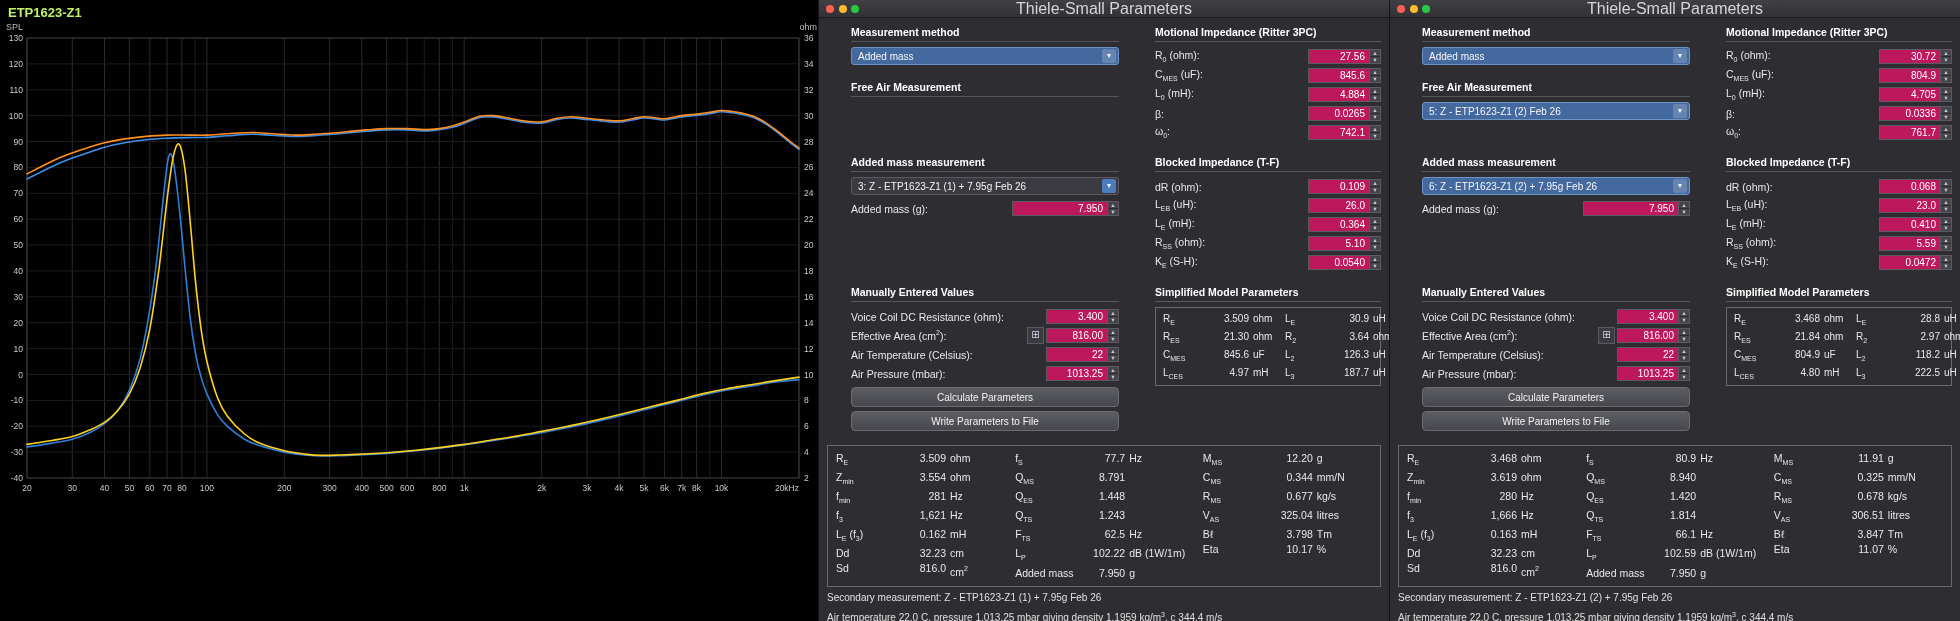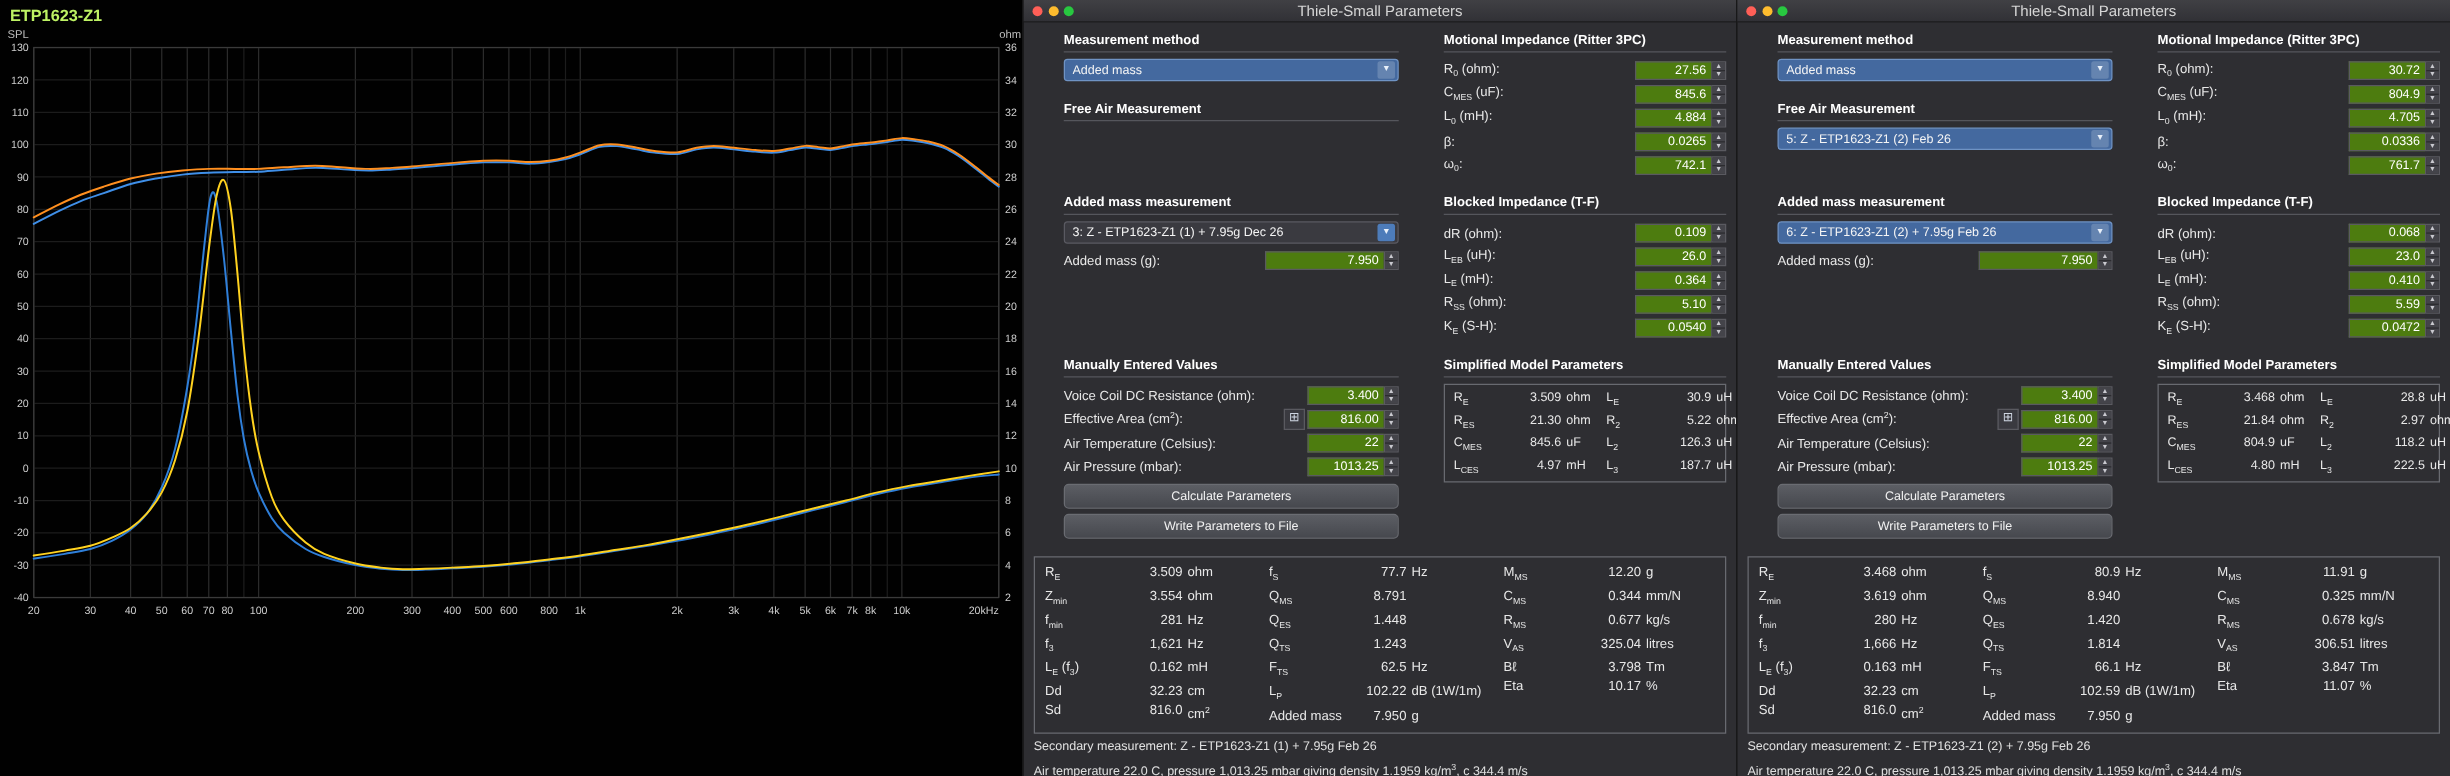--- a/index.html
+++ b/index.html
@@ -8,40 +8,40 @@
   
   .chart-panel{position:absolute;left:0;top:0;width:818px;height:621px;background:#010101;}
   .chart-title{position:absolute;left:8px;top:5px;font-size:13px;font-weight:bold;color:#bef264;z-index:2;}
   #chart-svg{display:block;}
   #chart-svg text{font-family:"Liberation Sans","DejaVu Sans",sans-serif;}
   
   .ts-window{position:absolute;top:0;width:571px;height:621px;background:#2e2e32;
              border-left:1px solid #151515;box-sizing:border-box;display:flex;flex-direction:column;}
   .titlebar{height:17px;background:linear-gradient(#404044,#313136);border-bottom:1px solid #1c1c1e;
             display:flex;align-items:center;justify-content:center;position:relative;flex:0 0 auto;}
-  .titlebar .title{font-size:12px;color:#d6d6d6;}
+  .titlebar .title{font-size:16px;color:#d6d6d6;}
   .traffic{position:absolute;left:7px;top:0;height:100%;display:flex;align-items:center;gap:4.5px;}
   .dot{width:8px;height:8px;border-radius:50%;background:#666;}
   .win-body{flex:1;padding:6px 8px 4px;color:#e8e8e8;font-size:10.5px;overflow:hidden;box-sizing:border-box;}
   .cols{display:grid;grid-template-columns:292px 1fr;column-gap:12px;row-gap:12px;}
   .cell{min-width:0;margin-left:24px;}
   .sec-h{font-weight:bold;color:#fff;border-bottom:1px solid #55565c;padding:2px 0 3px;margin-bottom:5px;font-size:10.5px;white-space:nowrap;}
   sub{font-size:7px;} sup{font-size:7px;}
   .combo{height:18px;border-radius:3px;background:#3a3a40;border:1px solid #5a5a62;display:flex;
          align-items:center;justify-content:space-between;padding:0 2px 0 6px;margin-bottom:4px;cursor:default;box-sizing:border-box;}
   .combo.hl{background:var(--accent,#44699f);border-color:#6f93c4;}
   .combo .ctext{font-size:10px;color:#f5f5f5;white-space:nowrap;overflow:hidden;text-overflow:ellipsis;}
   .combo .carrow{flex:0 0 auto;width:14px;height:14px;border-radius:2px;background:#4d7cba;color:#e8f0fa;
                  font-size:7px;line-height:14px;text-align:center;margin-left:4px;}
   .combo.hl .carrow{background:rgba(255,255,255,.18);}
   .frow{display:flex;align-items:center;justify-content:space-between;height:19px;}
   .fctl{display:flex;align-items:center;}
   .flabel{color:#e8e8e8;font-size:10.5px;white-space:nowrap;}
   .spin{display:flex;height:15px;flex:0 0 auto;}
-  .spin .val{background:#4d7c0f;border:1px solid #5a5a60;border-right:none;color:#fff;font-size:10px;
+  .spin .val{background:#be185d;border:1px solid #5a5a60;border-right:none;color:#fff;font-size:10px;
              display:flex;align-items:center;justify-content:flex-end;padding:0 4px;width:52px;box-sizing:content-box;}
   .spin.wide .val{width:86px;}
   .spin .btns{display:flex;flex-direction:column;width:12px;border:1px solid #5a5a60;box-sizing:border-box;}
   .spin .btns .sb{flex:1;background:#44444a;color:#c9c9cf;font-size:5.5px;line-height:6px;text-align:center;cursor:default;}
   .spin .btns .sb + .sb{border-top:1px solid #2c2c30;}
   .area-icon{width:15px;height:15px;border:1px solid #5a5a60;background:#3a3a40;color:#cfd6e2;
              font-size:10px;line-height:14px;text-align:center;margin-right:2px;}
   .btn{height:18px;margin-top:4px;background:linear-gradient(#5c5e64,#46484e);border:1px solid #6a6c72;
        border-radius:4px;color:#f2f2f2;font-size:10px;display:flex;align-items:center;justify-content:center;cursor:default;text-align:right;}
   .simp-box{border:1px solid #686a70;padding:5px 7px;display:grid;
@@ -255,21 +255,21 @@
                   <div class="sb">▲</div>
                   <div class="sb">▼</div>
                 </div>
               </div>
             </div>
           </div>
         </div>
         <div class="cell">
           <div class="sec-h">Added mass measurement</div>
           <div class="combo">
-            <span class="ctext">3: Z - ETP1623-Z1 (1) + 7.95g Dec 26</span>
+            <span class="ctext">3: Z - ETP1623-Z1 (1) + 7.95g Feb 26</span>
             <span class="carrow">▼</span>
           </div>
           <div class="frow">
             <span class="flabel">Added mass (g):</span>
             <div class="fctl">
               <div class="spin wide">
                 <div class="val">7.950</div>
                 <div class="btns">
                   <div class="sb">▲</div>
                   <div class="sb">▼</div>
@@ -401,21 +401,21 @@
             <span class="sl">R<sub>E</sub></span>
             <span class="sv">3.509</span>
             <span class="su">ohm</span>
             <span class="sl">L<sub>E</sub></span>
             <span class="sv">30.9</span>
             <span class="su">uH</span>
             <span class="sl">R<sub>ES</sub></span>
             <span class="sv">21.30</span>
             <span class="su">ohm</span>
             <span class="sl">R<sub>2</sub></span>
-            <span class="sv">5.22</span>
+            <span class="sv">3.64</span>
             <span class="su">ohm</span>
             <span class="sl">C<sub>MES</sub></span>
             <span class="sv">845.6</span>
             <span class="su">uF</span>
             <span class="sl">L<sub>2</sub></span>
             <span class="sv">126.3</span>
             <span class="su">uH</span>
             <span class="sl">L<sub>CES</sub></span>
             <span class="sv">4.97</span>
             <span class="su">mH</span>

